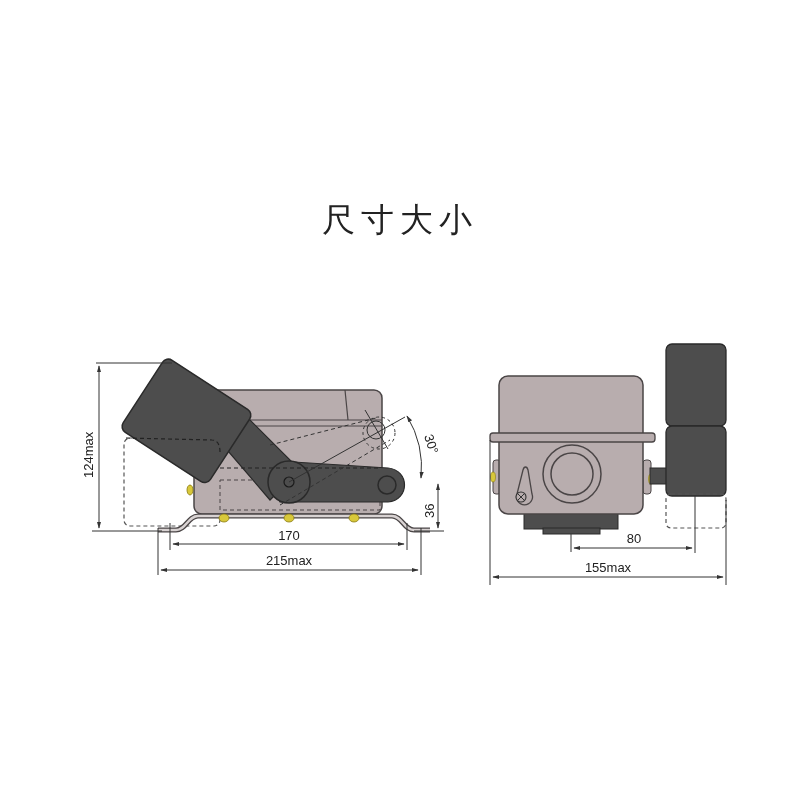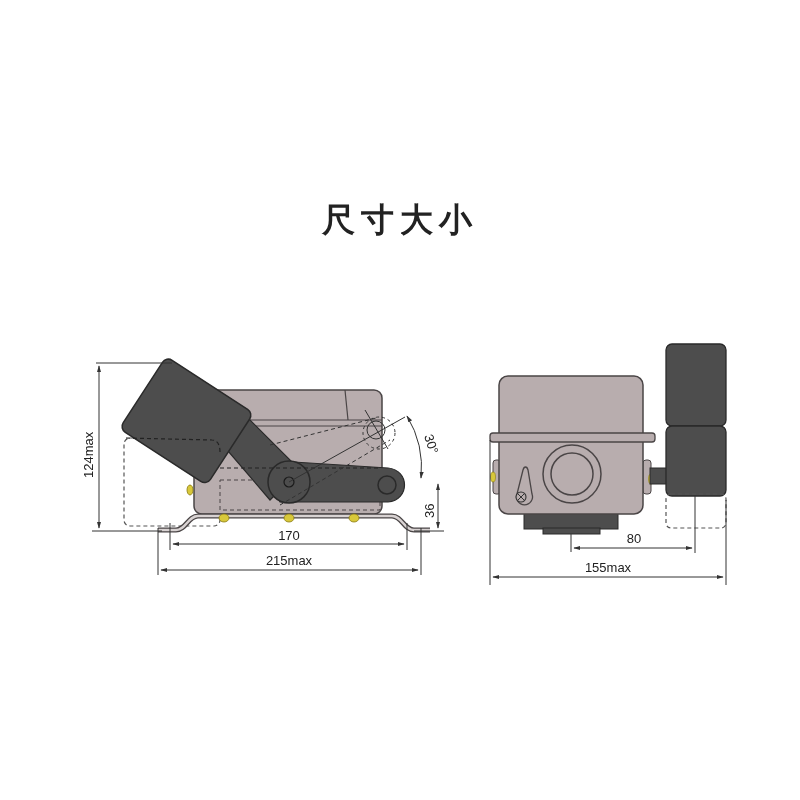--- a/index.html
+++ b/index.html
@@ -1,17 +1,17 @@
 <!DOCTYPE html>
 <html><head>
 <meta charset="utf-8">
 <style>
   html, body { margin: 0; padding: 0; background: #ffffff; }
   body { width: 800px; height: 800px; position: relative; overflow: hidden; font-family: "Liberation Sans", sans-serif; }
-  .title { position: absolute; left: 0; top: 198px; width: 800px; text-align: center; font-family: "DejaVu Sans", sans-serif; font-size: 33px; font-weight: bold; color: #222222; letter-spacing: 6px; }
+  .title { position: absolute; left: 0; top: 198px; width: 800px; text-align: center; font-family: "DejaVu Sans", sans-serif; font-size: 33px; font-weight: normal; color: #222222; letter-spacing: 6px; }
   svg { position: absolute; left: 0; top: 0; }
   .dim-text { font-family: "Liberation Sans", sans-serif; font-size: 13px; fill: #222222; }
 </style>
 </head>
 <body>
 
 <div class="title">尺寸大小</div>
 
 <svg width="800" height="800" viewBox="0 0 800 800" xmlns="http://www.w3.org/2000/svg">
   <defs>

